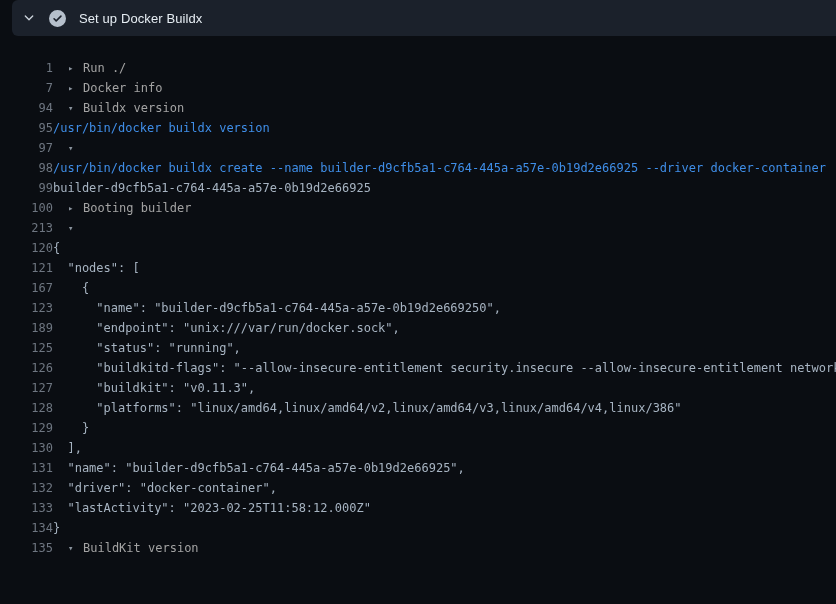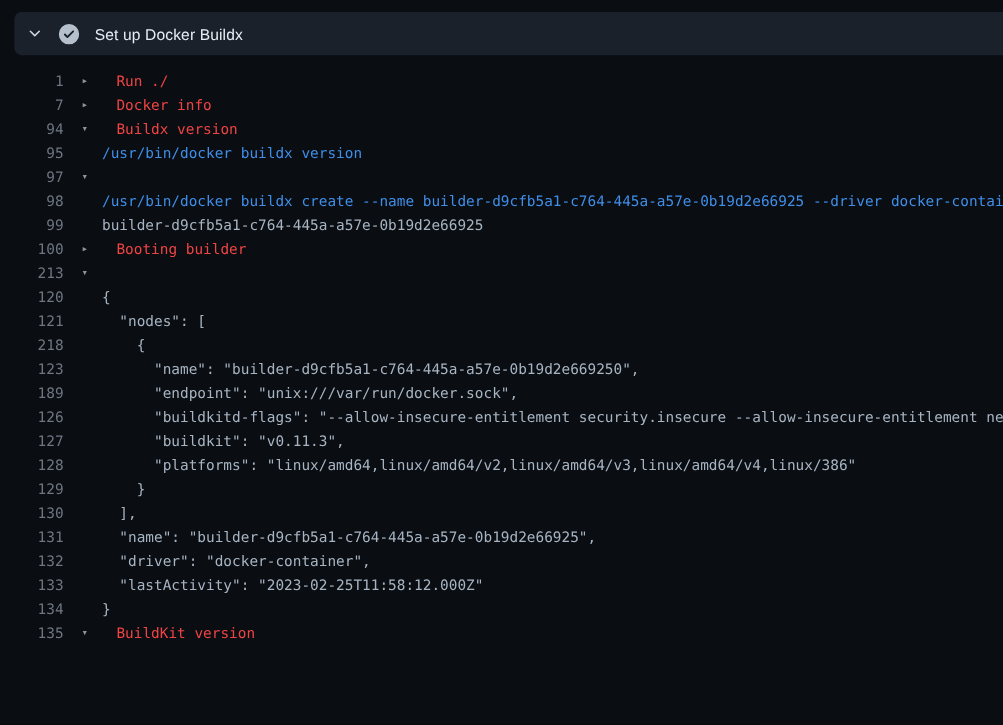--- a/index.html
+++ b/index.html
@@ -5,21 +5,21 @@
   html,body{margin:0;padding:0;background:#0a0d12;}
   .screen{
     position:relative;
     width:836px;height:604px;
     overflow:hidden;
     background:#0a0d12;
     font-family:"Liberation Sans", sans-serif;
   }
   
   .step-header{
-    position:absolute;top:10px;left:12px;right:0;height:36px;
+    position:absolute;top:0;left:12px;right:0;height:36px;
     background:#1b212b;
     border-radius:6px 0 0 6px;
     display:flex;align-items:center;
     padding-left:10px;box-sizing:border-box;
     cursor:pointer;
   }
   .step-header .chev{width:14px;height:14px;margin-right:13px;display:flex;align-items:center;justify-content:center;}
   .step-header .status{width:17px;height:17px;margin-right:13px;display:flex;align-items:center;justify-content:center;}
   .step-title{
     color:#e6edf3;font-size:13px;font-weight:500;letter-spacing:.1px;
@@ -38,23 +38,23 @@
   .row .num{
     flex:none;width:53px;text-align:right;
     color:#6e7681;user-select:none;cursor:pointer;
   }
   .row .arrow{
     flex:none;width:13px;margin-left:15px;
     color:#8b949e;font-size:9px;line-height:20px;text-align:left;
     cursor:pointer;
   }
   .row .txt{
-    white-space:pre;color:#a7b4c2;margin-left:32px;
-  }
-  .row.group .txt{margin-left:16px;color:#ef4444;}
+    white-space:pre;color:#a7b4c2;
+  }
+  .row.group .txt{margin-left:2px;color:#a3a3a3;}
   .row.group{cursor:pointer;}
   .row.cmd .txt{color:#3f8ee8;}
 </style>
 </head>
 <body>
 
 <div class="screen">
 
   <div class="step-header">
     <span class="chev">
@@ -130,37 +130,42 @@
       <span class="txt">{</span>
     </div>
 
     <div class="row out">
       <span class="num">121</span>
 
       <span class="txt">  "nodes": [</span>
     </div>
 
     <div class="row out">
-      <span class="num">218</span>
+      <span class="num">167</span>
 
       <span class="txt">    {</span>
     </div>
 
     <div class="row out">
       <span class="num">123</span>
 
       <span class="txt">      "name": "builder-d9cfb5a1-c764-445a-a57e-0b19d2e669250",</span>
     </div>
 
     <div class="row out">
       <span class="num">189</span>
 
       <span class="txt">      "endpoint": "unix:///var/run/docker.sock",</span>
     </div>
 
+    <div class="row out">
+      <span class="num">125</span>
+
+      <span class="txt">      "status": "running",</span>
+    </div>
 
     <div class="row out">
       <span class="num">126</span>
 
       <span class="txt">      "buildkitd-flags": "--allow-insecure-entitlement security.insecure --allow-insecure-entitlement network</span>
     </div>
 
     <div class="row out">
       <span class="num">127</span>
 

